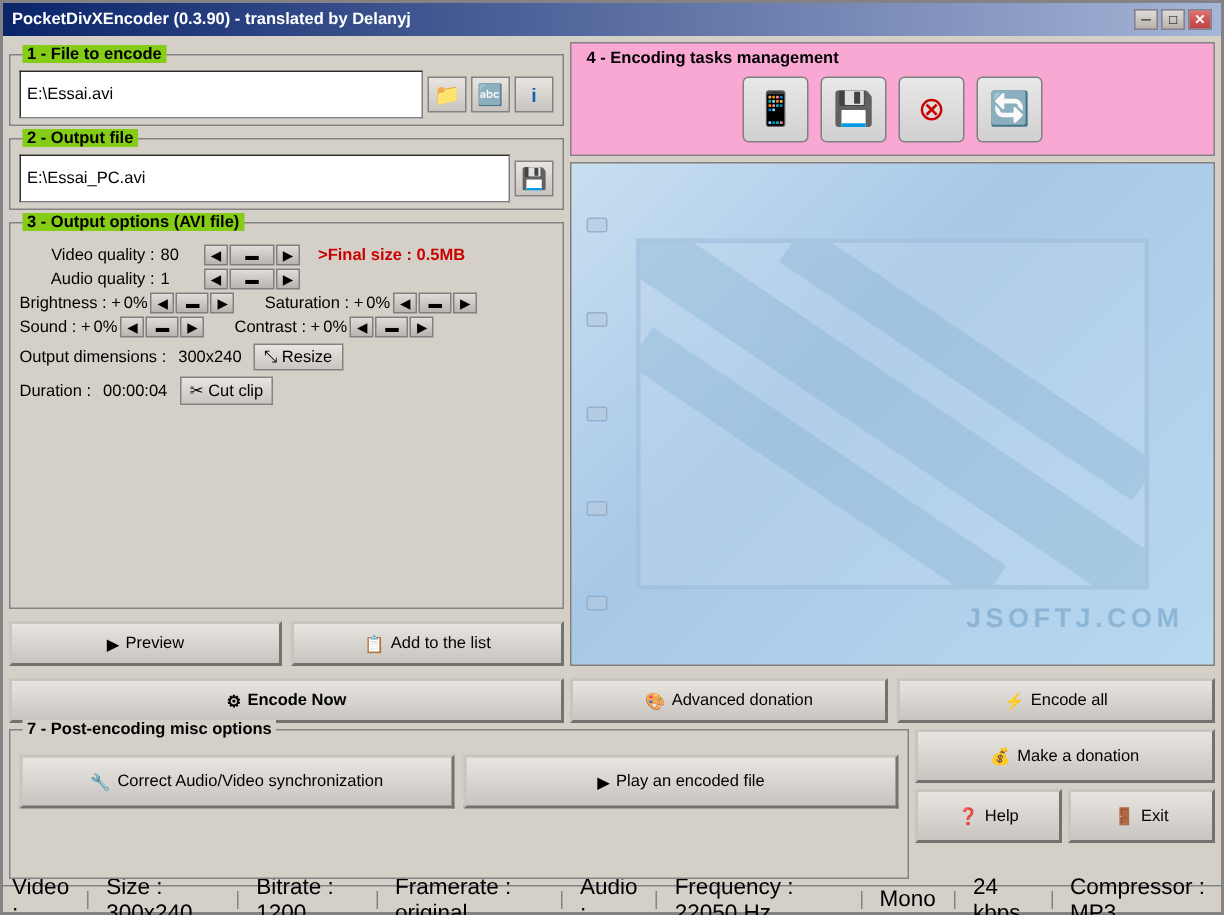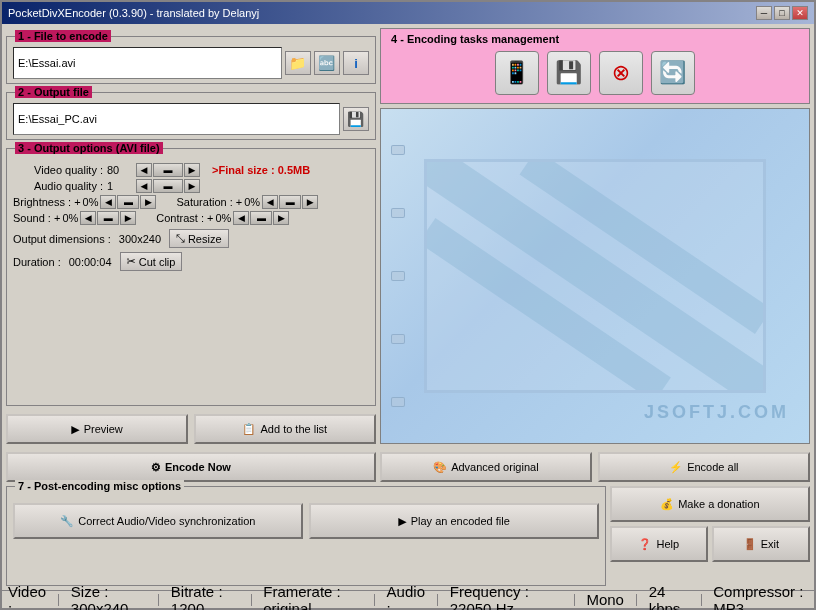--- a/index.html
+++ b/index.html
@@ -18,21 +18,21 @@
       height: 610px;
       border: 2px solid #848284;
       background: #d4d0c8;
       display: flex;
       flex-direction: column;
     }
     .titlebar {
       background: linear-gradient(to right, #0a246a, #a6b5d7);
       color: white;
       font-size: 11px;
-      font-weight: normal;
+      font-weight: bold;
       padding: 3px 6px;
       display: flex;
       justify-content: space-between;
       align-items: center;
       height: 22px;
     }
     .title-buttons {
       display: flex;
       gap: 2px;
     }
@@ -77,21 +77,21 @@
     .section-box {
       border: 1px solid #848284;
       background: #d4d0c8;
       padding: 4px 6px;
       position: relative;
     }
     .section-label {
       position: absolute;
       top: -7px;
       left: 8px;
-      background: #be185d;
+      background: #84cc16;
       padding: 0 3px;
       font-weight: bold;
       font-size: 11px;
     }
 
     
     .file-section {
       margin-top: 8px;
     }
     .file-input-row {
@@ -643,21 +643,21 @@
           </div>
 
           <div style="position:absolute;bottom:20px;right:20px;">
             <span class="watermark-text">JSOFTJ.COM</span>
           </div>
         </div>
 
         <div class="enc-bottom-btns">
           <button class="enc-bottom-btn">
             <span>🎨</span>
-            <span>Advanced original</span>
+            <span>Advanced donation</span>
           </button>
           <button class="enc-bottom-btn">
             <span>⚡</span>
             <span>Encode all</span>
           </button>
         </div>
 
       </div>
 
     </div>

